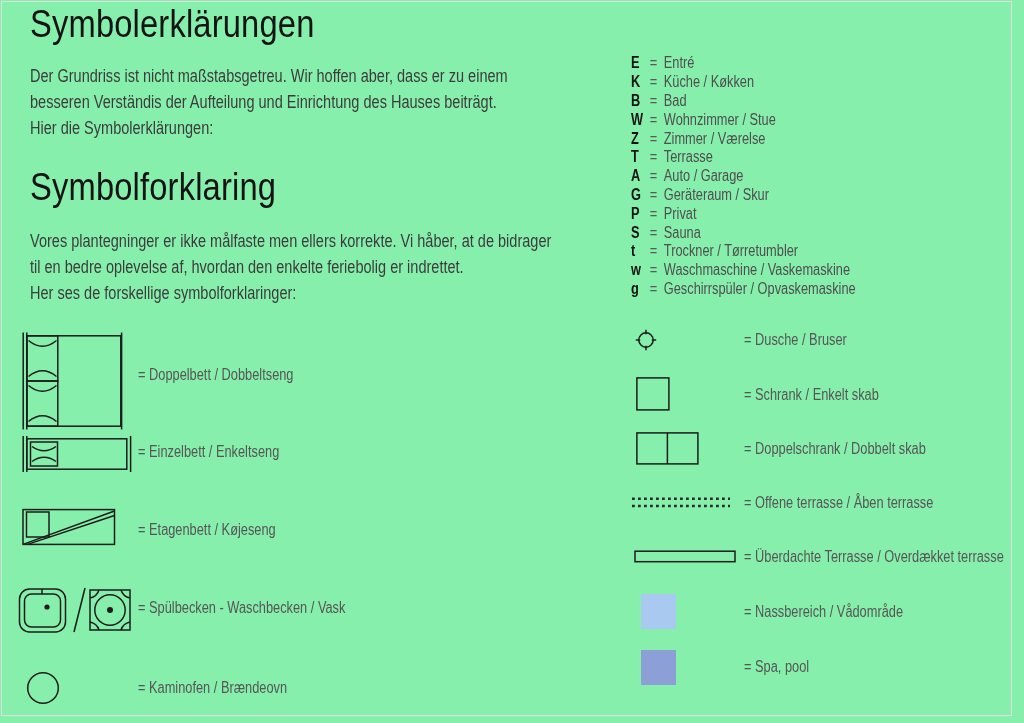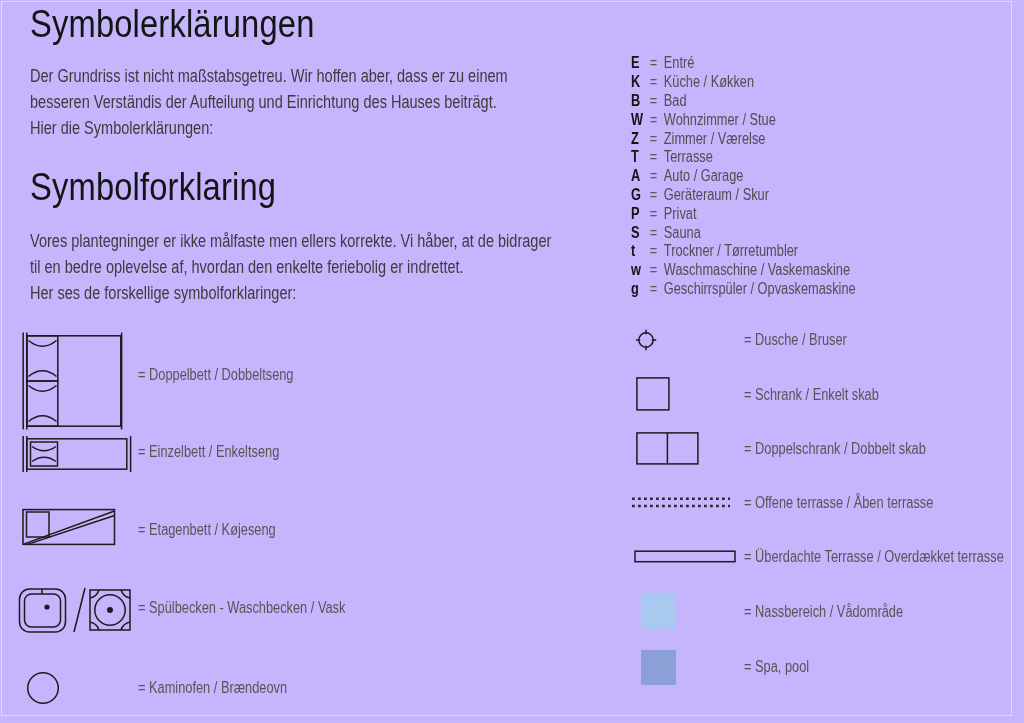--- a/index.html
+++ b/index.html
@@ -2,21 +2,21 @@
 <html><head>
 <meta charset="utf-8">
 <style>
   * { margin: 0; padding: 0; box-sizing: border-box; }
   html, body { background: #ffffff; }
   body { font-family: "Liberation Sans", sans-serif; }
   .page {
     position: relative;
     width: 1024px;
     height: 723px;
-    background: #c4b5fd;
+    background: #86efac;
     overflow: hidden;
     color: #1c1c1c;
   }
   .page-edge {
     position: absolute;
     left: 1px; top: 1px;
     width: 1011px; height: 715px;
     border: 1px solid #dedede;
     pointer-events: none;
   }

